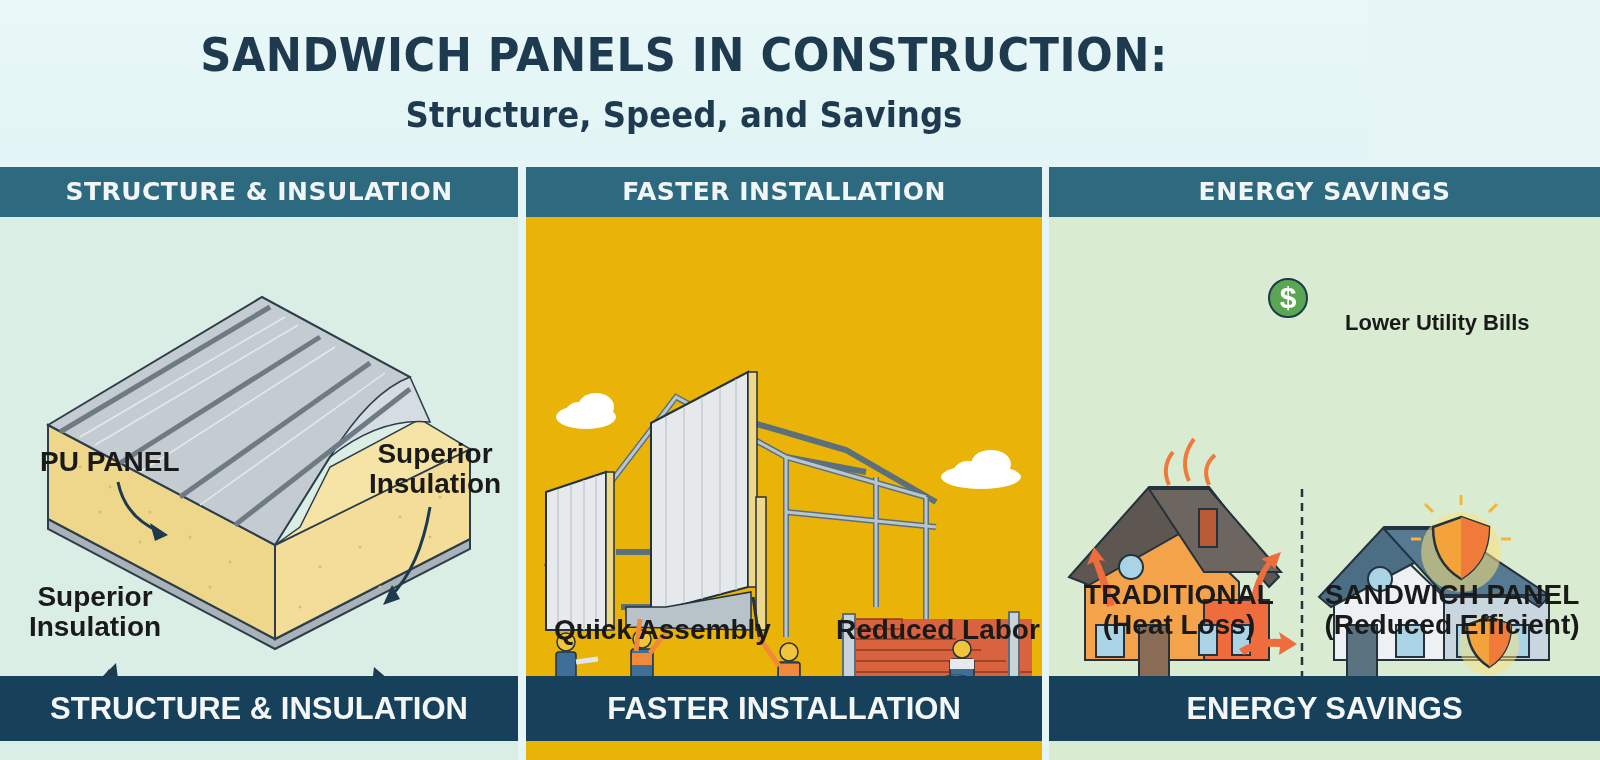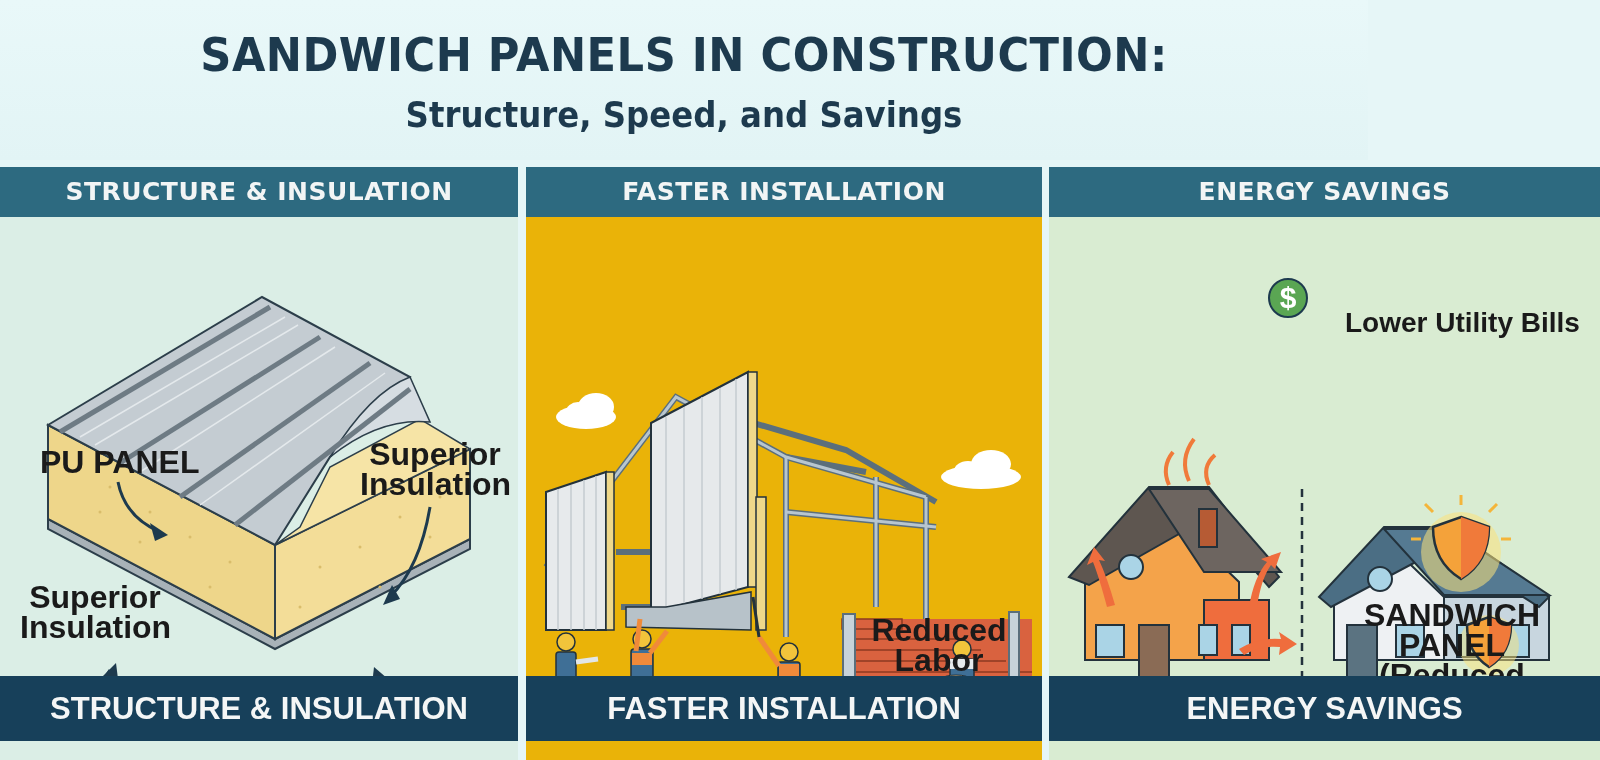--- a/index.html
+++ b/index.html
@@ -7,21 +7,21 @@
   body { background: #e6f6f7; font-family: "DejaVu Sans", sans-serif; position: relative; }
   .title-area { position: absolute; left: 0; top: 0; width: 1368px; height: 160px; background: linear-gradient(#e9f8f9, #e2f4f5); text-align: center; }
   .main-title { position: absolute; top: 27px; left: 0; width: 100%; font-size: 47px; font-weight: bold; color: #1d3a4e; letter-spacing: 0.5px; transform: scaleX(0.92); }
   .sub-title { position: absolute; top: 94px; left: 0; width: 100%; font-size: 36px; font-weight: bold; color: #1d3a4e; transform: scaleX(0.9); }
   .col { position: absolute; top: 167px; height: 727px; }
   .col1 { left: 0; width: 518px; background: #dbeee6; }
   .col2 { left: 526px; width: 516px; background: #eab308; }
   .col3 { left: 1049px; width: 551px; background: #d9ecd2; padding-left: 8px; }
   .hdr { position: absolute; top: 0; left: 0; width: 100%; height: 50px; background: #2d6a80; color: #f2f5f5; font-weight: bold; font-size: 25px; text-align: center; line-height: 50px; letter-spacing: 0.5px; }
   .ftr { position: absolute; top: 509px; left: 0; width: 100%; height: 65px; background: #17405a; color: #f4f6f6; font-weight: bold; font-size: 31px; text-align: center; line-height: 65px; font-family: "Liberation Sans", sans-serif; }
-  .lbl { position: absolute; font-family: "Liberation Sans", sans-serif; font-weight: bold; color: #1a1a1a; font-size: 32px; line-height: 30px; text-align: center; }
+  .lbl { position: absolute; font-family: "Liberation Sans", sans-serif; font-weight: bold; color: #1a1a1a; font-size: 28px; line-height: 30px; text-align: center; }
   svg { position: absolute; }
 </style>
 </head>
 <body>
 
 <div class="title-area">
   <div class="main-title">SANDWICH PANELS IN CONSTRUCTION:</div>
   <div class="sub-title">Structure, Speed, and Savings</div>
 </div>
 
@@ -201,20 +201,21 @@
       </g>
       <g transform="translate(436,482)">
         <circle cx="0" cy="0" r="9" fill="#f2c43b" stroke="#23323c" stroke-width="1.5"></circle>
         <rect x="-12" y="10" width="24" height="30" rx="3" fill="#3f6f96" stroke="#23323c" stroke-width="1.5"></rect>
         <rect x="-12" y="10" width="24" height="10" fill="#e6eaec"></rect>
         <ellipse cx="-6" cy="30" rx="14" ry="4" fill="#d9b57a" stroke="#23323c"></ellipse>
       </g>
     </g>
   </svg>
 
+  <div class="lbl" style="left:28px;top:448px;">Quick Assembly</div>
   <div class="lbl" style="left:310px;top:448px;">Reduced Labor</div>
 
   <div class="ftr">FASTER INSTALLATION</div>
 </div>
 
 <div class="col col3">
   <div class="hdr">ENERGY SAVINGS</div>
 
   <svg width="551" height="460" style="left:0;top:50px" viewBox="0 50 551 460">
 
@@ -271,21 +272,25 @@
       </g>
     </g>
     <g>
       <circle cx="440" cy="478" r="30" fill="#fbe27a" opacity="0.5"></circle>
       <path d="M440,450 L462,458 Q462,486 440,500 Q418,486 418,458 Z" fill="#f4a23a" stroke="#23323c" stroke-width="2.5"></path>
       <path d="M440,450 L462,458 Q462,486 440,500 Z" fill="#f07a3a"></path>
     </g>
   </svg>
 
   <div style="position:absolute;left:219px;top:111px;width:40px;height:40px;border-radius:50%;background:#5aa653;border:2.5px solid #1d3a4e;color:#fff;font-family:'Liberation Sans',sans-serif;font-weight:bold;font-size:30px;text-align:center;line-height:36px;">$</div>
-  <div class="lbl" style="left:296px;top:141px;font-size:28px;">Lower Utility Bills</div>
-
-  <div class="lbl" style="left:258px;top:413px;width:290px;margin-top:20px;">
+  <div class="lbl" style="left:296px;top:141px;font-size:22px;">Lower Utility Bills</div>
+
+  <div class="lbl" style="left:25px;top:413px;width:210px;">
+    <div>TRADITIONAL</div>
+    <div>(Heat Loss)</div>
+  </div>
+  <div class="lbl" style="left:258px;top:413px;width:290px;">
     <div>SANDWICH PANEL</div>
     <div>(Reduced Efficient)</div>
   </div>
 
   <div class="ftr">ENERGY SAVINGS</div>
 </div>
 
 </body></html>

